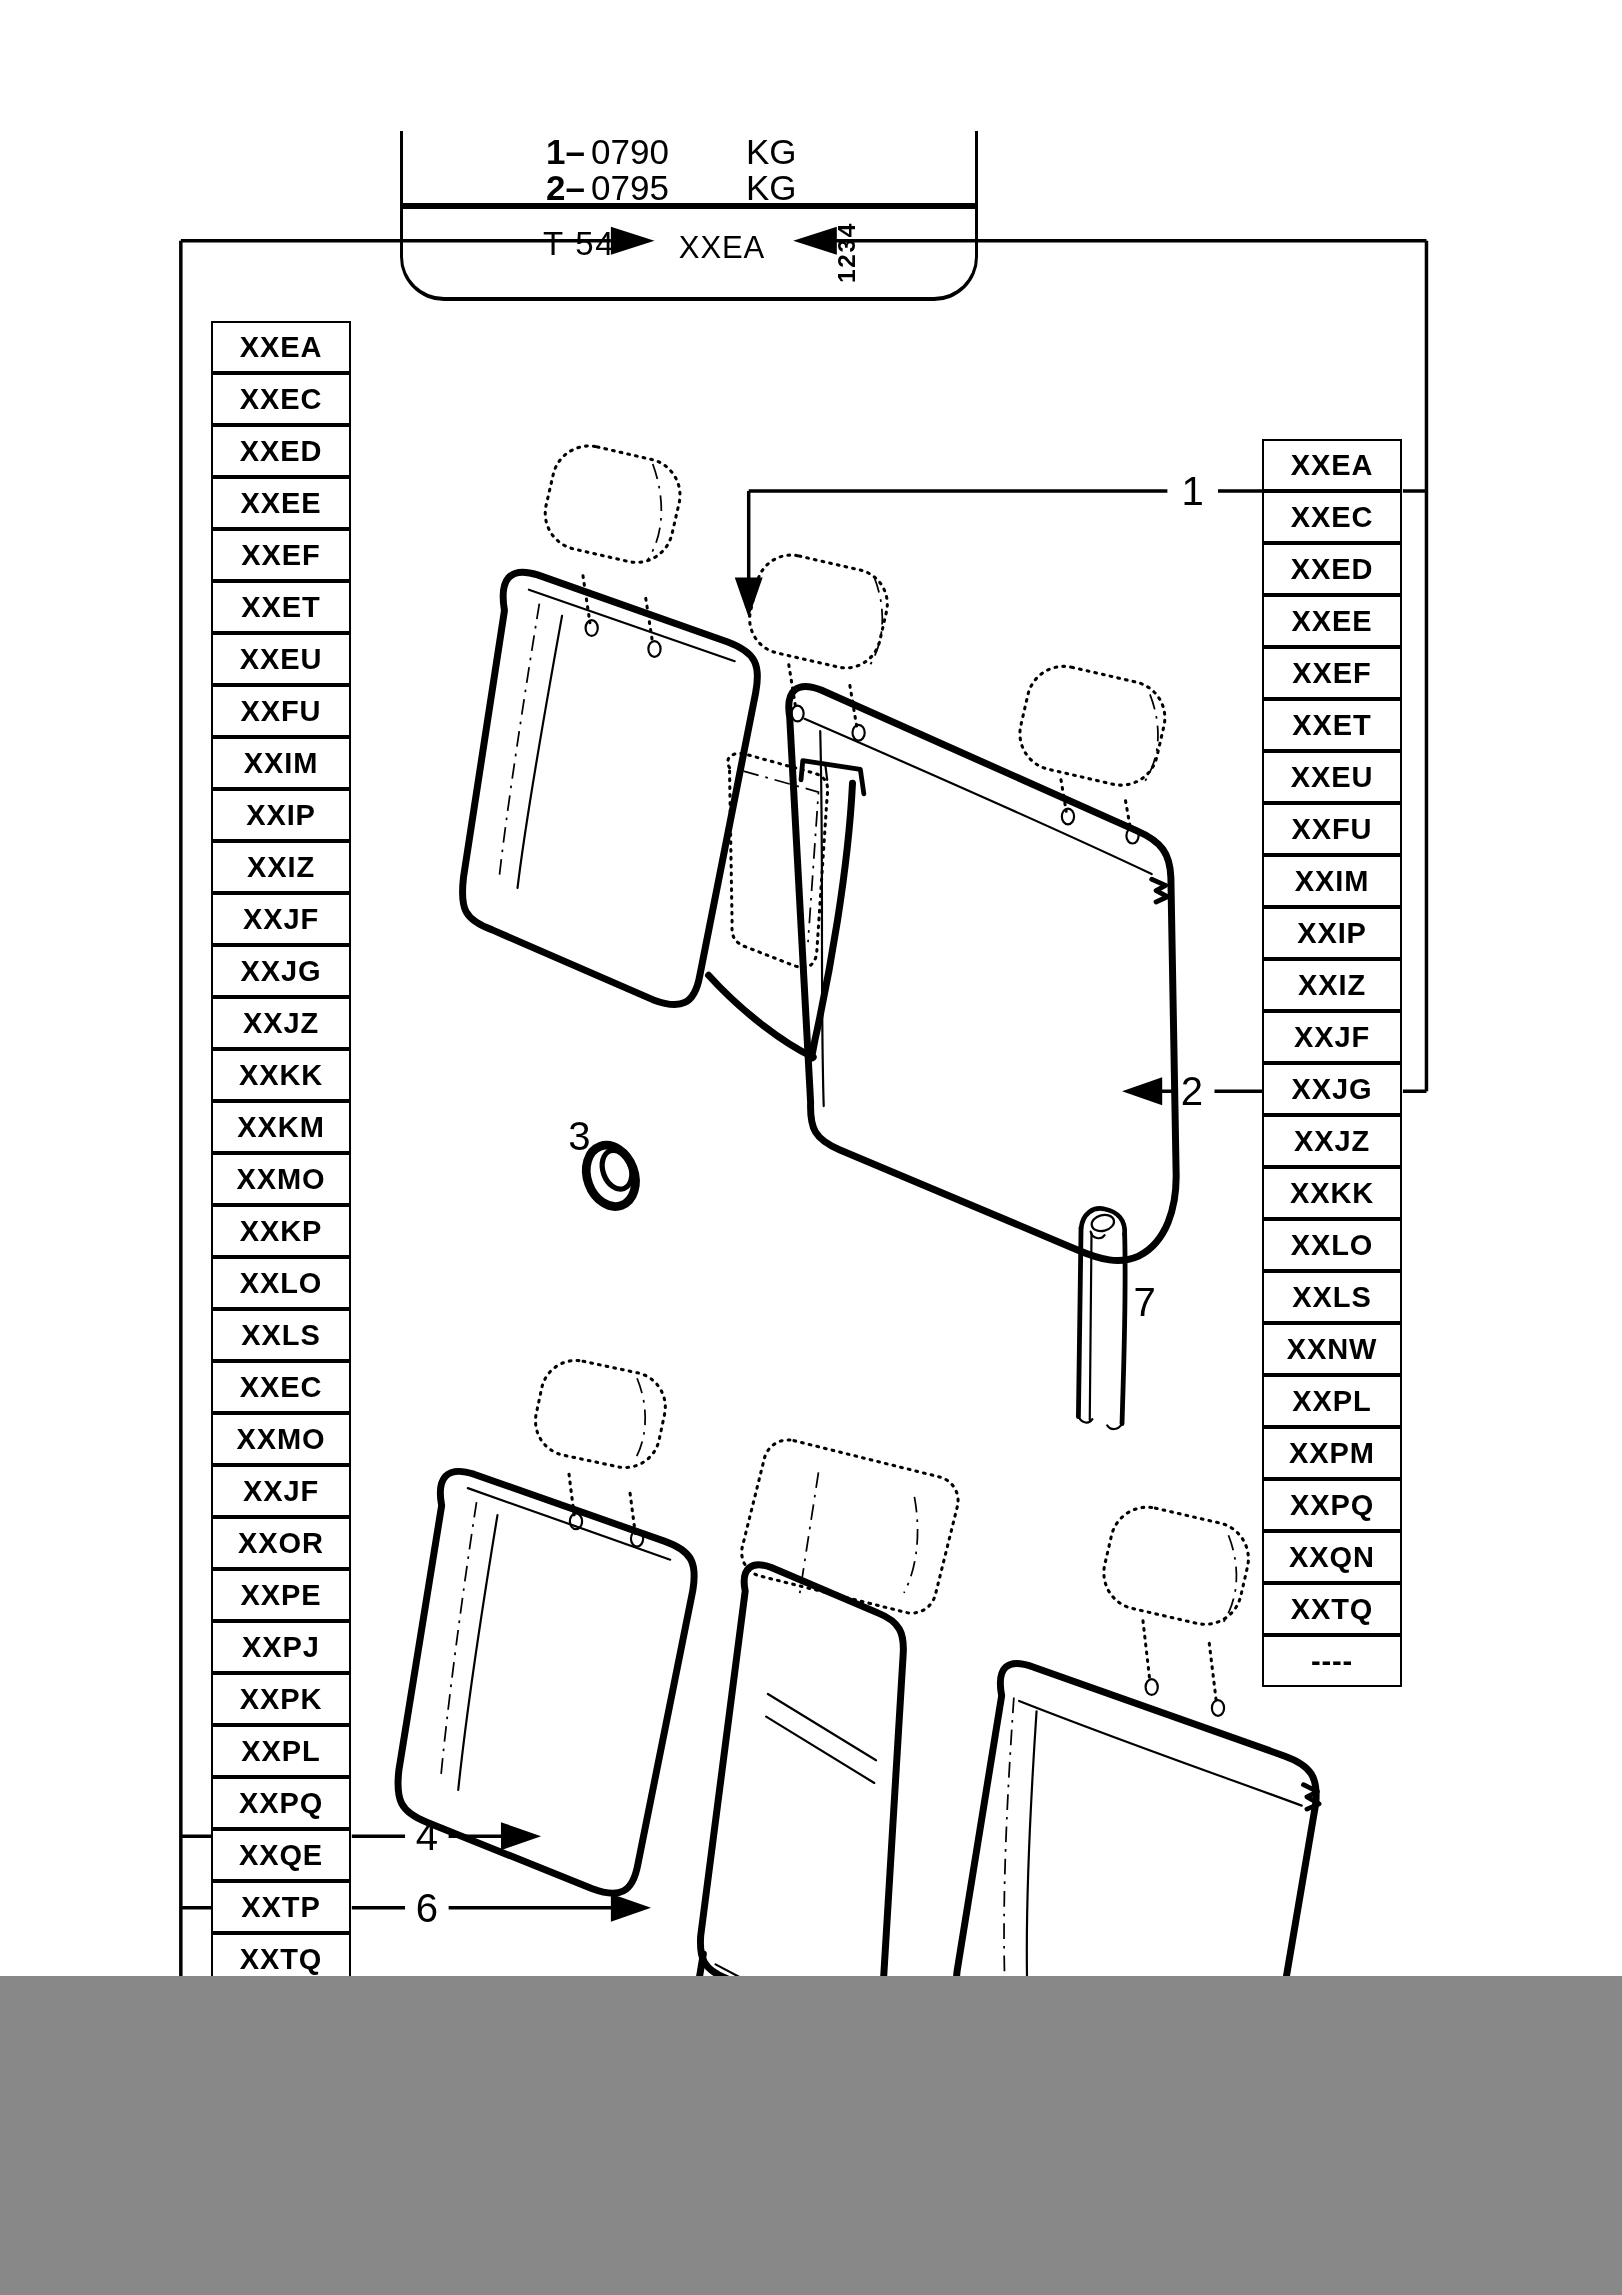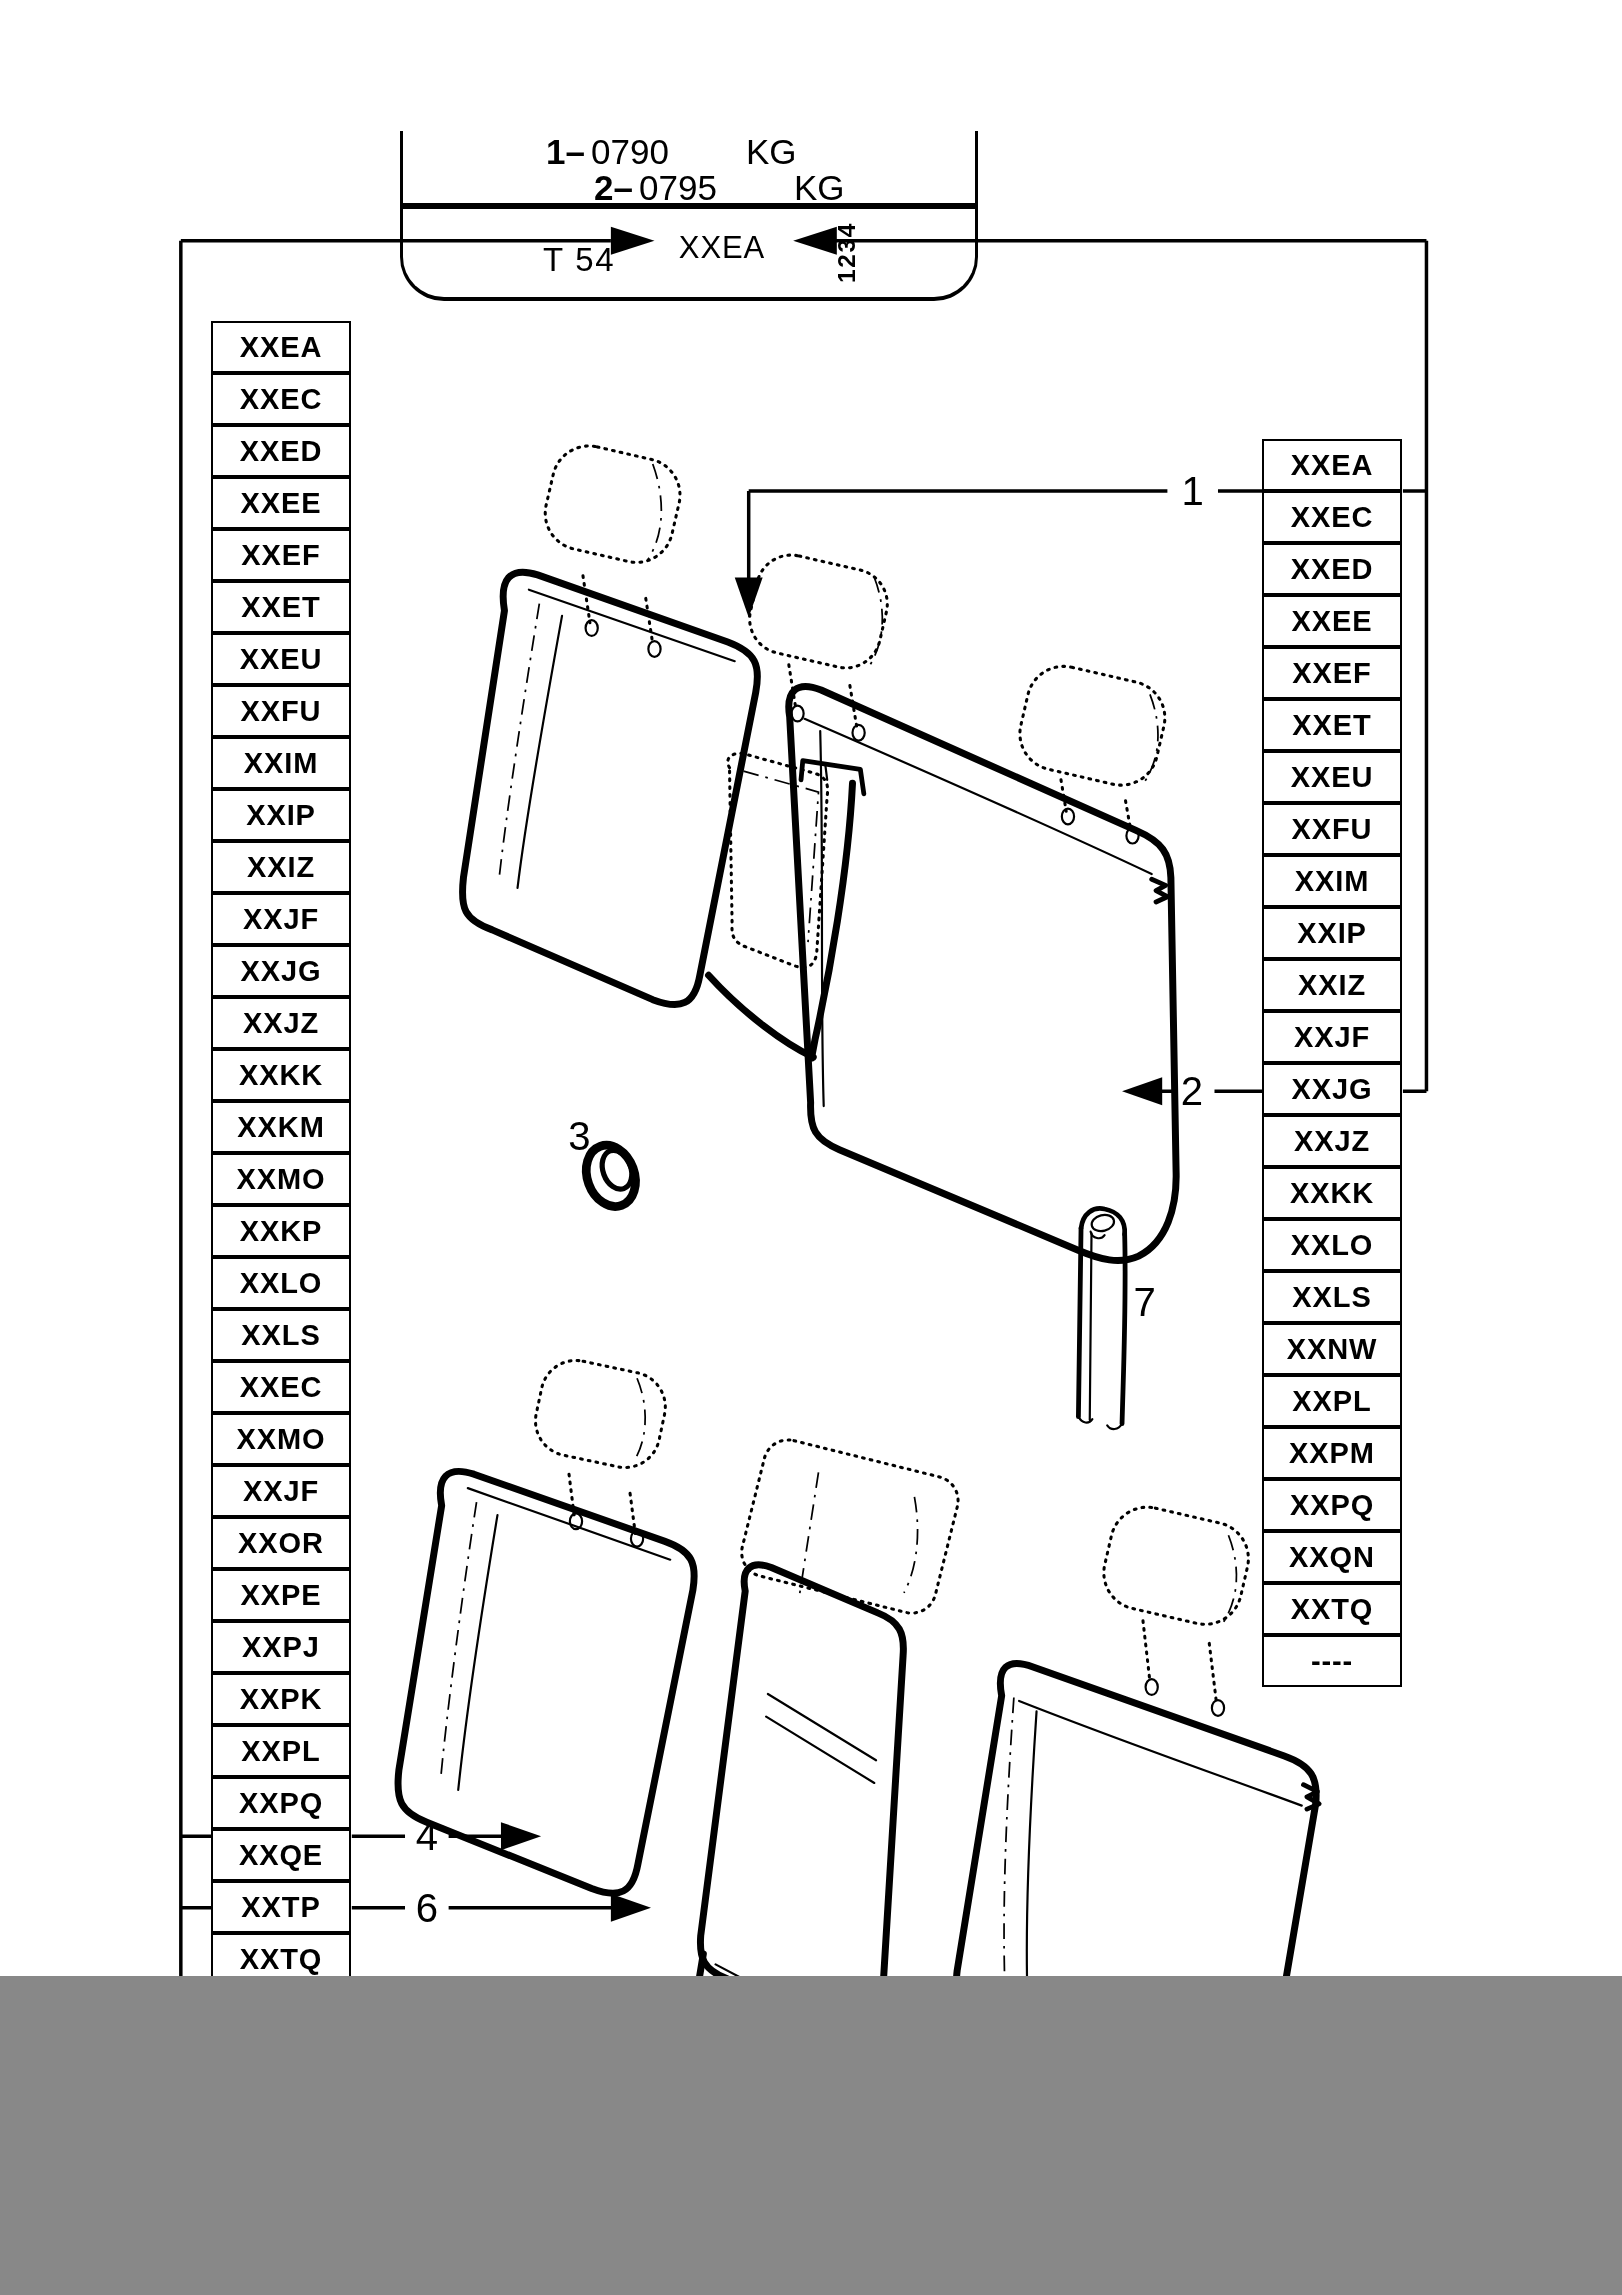--- a/index.html
+++ b/index.html
@@ -6,21 +6,21 @@
   .page{position:relative;width:1623px;height:1976px;background:#fff;overflow:hidden;
         font-family:"Liberation Sans",sans-serif;color:#000;}
   
   .hbox{position:absolute;left:400px;top:131px;width:578px;height:170px;box-sizing:border-box;
         border-left:3.5px solid #000;border-right:3.5px solid #000;border-bottom:4.4px solid #000;
         border-radius:0 0 44px 44px;}
   .hdiv{position:absolute;left:400px;top:203px;width:578px;height:6.1px;background:#000;}
   .wrow{position:absolute;left:546px;height:37px;font-size:35px;line-height:37px;white-space:nowrap;}
   .wrow .it{display:inline-block;width:45px;font-weight:bold;}
   .wrow .va{display:inline-block;width:155px;}
-  .hnote{position:absolute;left:543px;top:225px;font-size:33px;letter-spacing:1.7px;margin-top:16px;}
+  .hnote{position:absolute;left:543px;top:225px;font-size:33px;letter-spacing:1.7px;}
   .hcode{position:absolute;left:674px;top:230px;width:96px;text-align:center;font-size:31px;letter-spacing:0.9px;}
   .hvert{position:absolute;left:805px;top:237px;width:87px;height:31px;text-align:center;
          font-size:24.4px;font-weight:bold;letter-spacing:1.7px;transform:rotate(-90deg);}
   
   .col{position:absolute;display:flex;flex-direction:column;}
   .col-left{left:211px;top:321px;}
   .col-right{left:1262px;top:439px;}
   .cell{box-sizing:border-box;width:140px;border:2.6px solid #000;display:flex;align-items:center;
         justify-content:center;font-weight:bold;font-size:29px;letter-spacing:0.9px;background:#fff;}
   .col-left .cell{height:52px;}
@@ -41,21 +41,21 @@
 </head>
 <body>
 
 <div class="page">
 
   <div class="hbox"></div>
   <div class="hdiv"></div>
   <div class="wrow" style="top:133px;">
     <span class="it">1–</span><span class="va">0790</span><span>KG</span>
   </div>
-  <div class="wrow" style="top:169px;margin-left:48px;">
+  <div class="wrow" style="top:169px;">
     <span class="it">2–</span><span class="va">0795</span><span>KG</span>
   </div>
   <div class="hnote">T 54</div>
   <div class="hcode">XXEA</div>
   <div class="hvert">1234</div>
 
   <div class="col col-left">
     <div class="cell">XXEA</div>
     <div class="cell">XXEC</div>
     <div class="cell">XXED</div>

